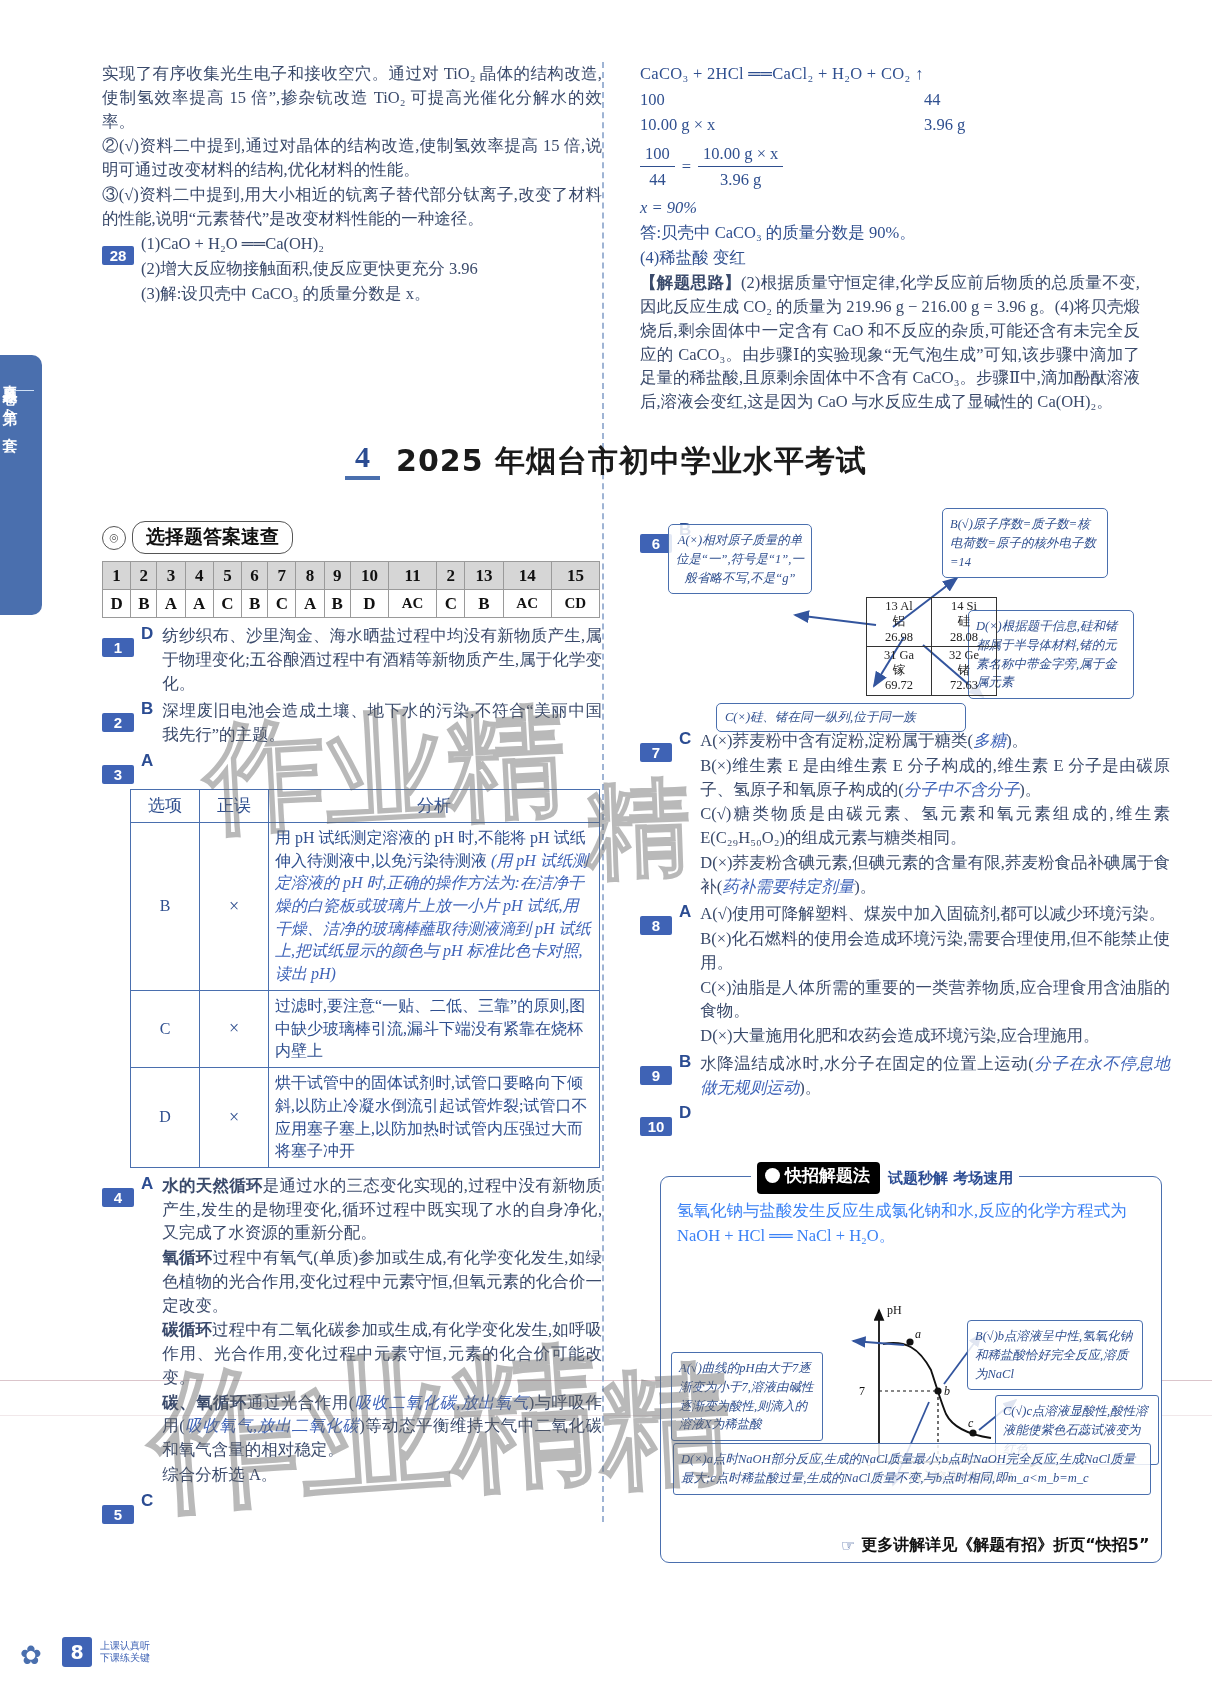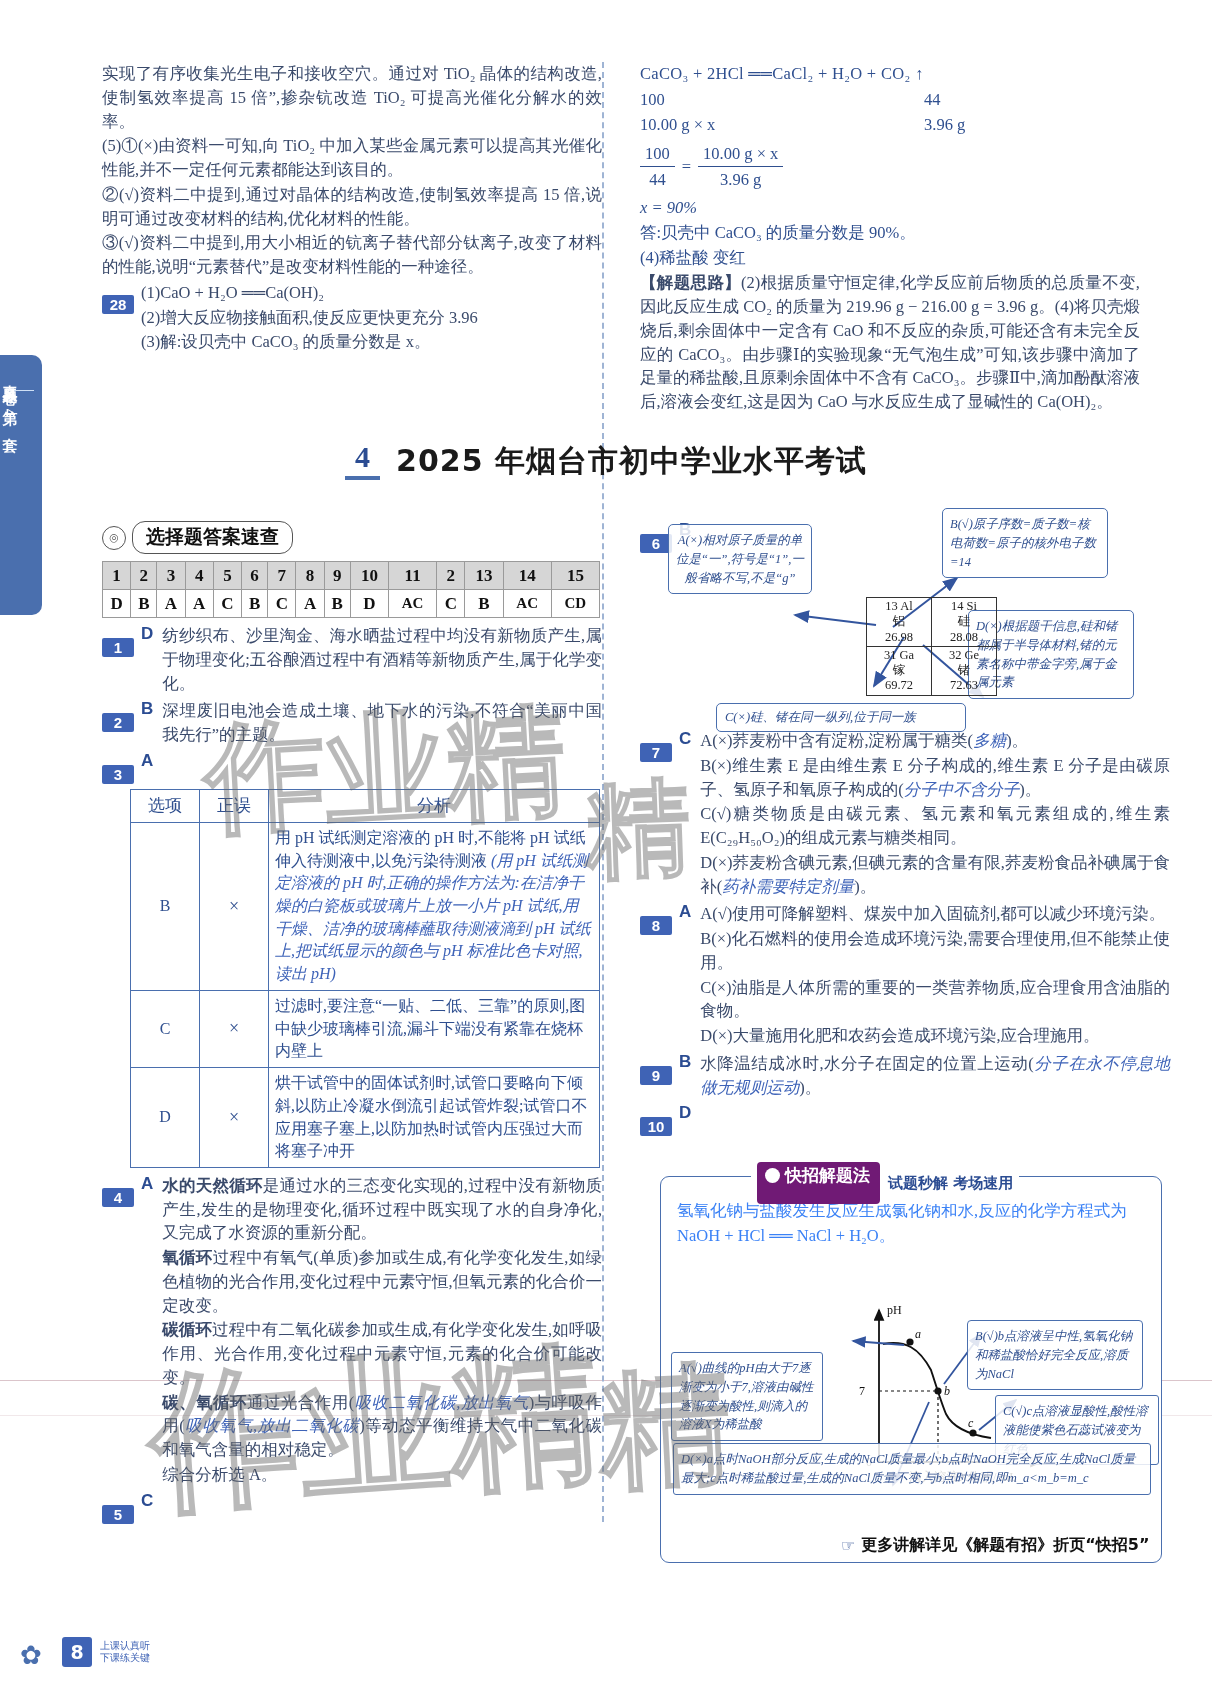--- a/index.html
+++ b/index.html
@@ -97,22 +97,22 @@
      font-size:12.5px;color:#222;line-height:1.22;padding:1px;
      font-family:"Liberation Serif",serif;}
 
   svg.arrows{position:absolute;left:0;top:0;pointer-events:none;}
 
   
   .kbox{position:absolute;left:660px;top:1176px;width:500px;height:385px;
      border:1.8px solid #4a6fae;border-radius:9px;background:#fff;}
   .kbanner{position:absolute;left:90px;top:-15px;display:flex;align-items:center;
      background:#fff;padding:0 6px;}
-  .ktag{background:#701a75;color:#fff;font-weight:bold;font-size:17px;
-     padding:2px 10px 17px 8px;border-radius:4px;
+  .ktag{background:#000000;color:#fff;font-weight:bold;font-size:17px;
+     padding:2px 10px 7px 8px;border-radius:4px;
      font-family:"DejaVu Sans","Liberation Sans",sans-serif;
      display:flex;align-items:center;gap:5px;}
   .ktag .dot{width:15px;height:15px;border-radius:50%;background:#fff;
      display:inline-block;}
   .ksub{margin-left:8px;font-size:15px;font-weight:bold;color:#2b4c92;
      font-family:"DejaVu Sans","Liberation Sans",sans-serif;}
   .ktext{padding:22px 16px 0 16px;font-size:16.5px;line-height:1.5;color:#3b82f6;}
 
   
   .foot{position:absolute;left:0;bottom:0;width:1212px;height:62px;}
@@ -147,21 +147,20 @@
   <div class="spine">
     <div class="s1">真题卷</div>
     <div class="sep"></div>
     <div class="s2">第 4 套</div>
   </div>
 
   <div class="divider"></div>
 
   <div class="col colL" style="top:62px;height:360px;">
     <p>实现了有序收集光生电子和接收空穴。通过对 TiO₂ 晶体的结构改造,使制氢效率提高 15 倍”,掺杂钪改造 TiO₂ 可提高光催化分解水的效率。</p>
-    <p>(5)①(×)由资料一可知,向 TiO₂ 中加入某些金属元素可以提高其光催化性能,并不一定任何元素都能达到该目的。</p>
     <p>②(√)资料二中提到,通过对晶体的结构改造,使制氢效率提高 15 倍,说明可通过改变材料的结构,优化材料的性能。</p>
     <p>③(√)资料二中提到,用大小相近的钪离子替代部分钛离子,改变了材料的性能,说明“元素替代”是改变材料性能的一种途径。</p>
     <div class="qline" style="margin-top:2px;">
       <span class="qn">28</span>
       <div class="qbody">
         <p>(1)CaO + H₂O ══Ca(OH)₂</p>
         <p>(2)增大反应物接触面积,使反应更快更充分    3.96</p>
         <p>(3)解:设贝壳中 CaCO₃ 的质量分数是 x。</p>
       </div>
     </div>

